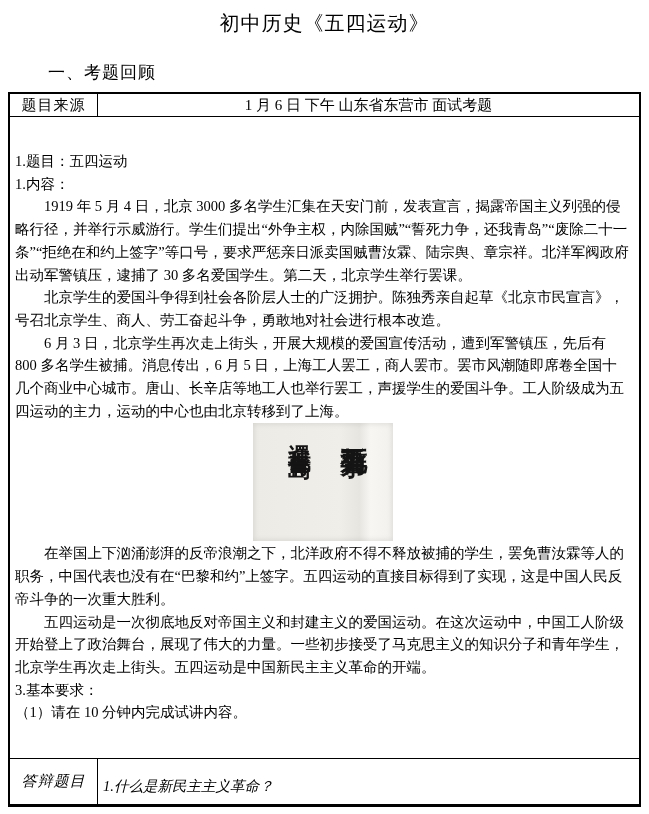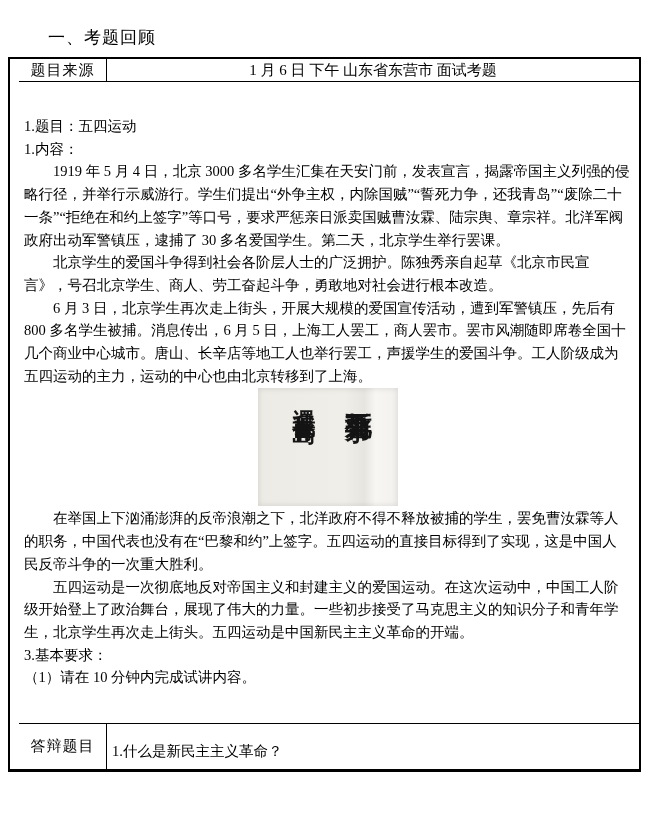--- a/index.html
+++ b/index.html
@@ -33,26 +33,25 @@
   }
 
   .qtable {
     margin-left: 8px;
     width: 633px;
     height: 715px;
     border: 2px solid #000;
     border-bottom-width: 3px;
     display: flex;
     flex-direction: column;
-    padding-left: 9px;
   }
   .trow { display: flex; min-height: 0; }
   .trow-source { flex: none; height: 23px; border-bottom: 1px solid #000; }
   .trow-trial  { flex: 1 1 auto; border-bottom: 1px solid #000; }
-  .trow-defense { flex: none; height: 45px; }
+  .trow-defense { flex: none; height: 45px; font-style: italic; }
 
   .label-cell {
     flex: none;
     width: 88px;
     border-right: 1px solid #000;
     display: flex;
     align-items: center;
     justify-content: center;
     font-size: 15px;
     letter-spacing: 1px;
@@ -104,20 +103,21 @@
     padding: 2px 8px 0 5px;
     font-size: 14.5px;
     line-height: 20.5px;
   }
 </style>
 </head>
 <body>
 
 <div class="page">
 
+  <h1 class="doc-title">初中历史《五四运动》</h1>
 
   <h2 class="section-heading">一、考题回顾</h2>
 
   <div class="qtable">
 
     <div class="trow trow-source">
       <div class="label-cell">题目来源</div>
       <div class="value-cell source-value">1 月 6 日 下午 山东省东营市 面试考题</div>
     </div>
 

